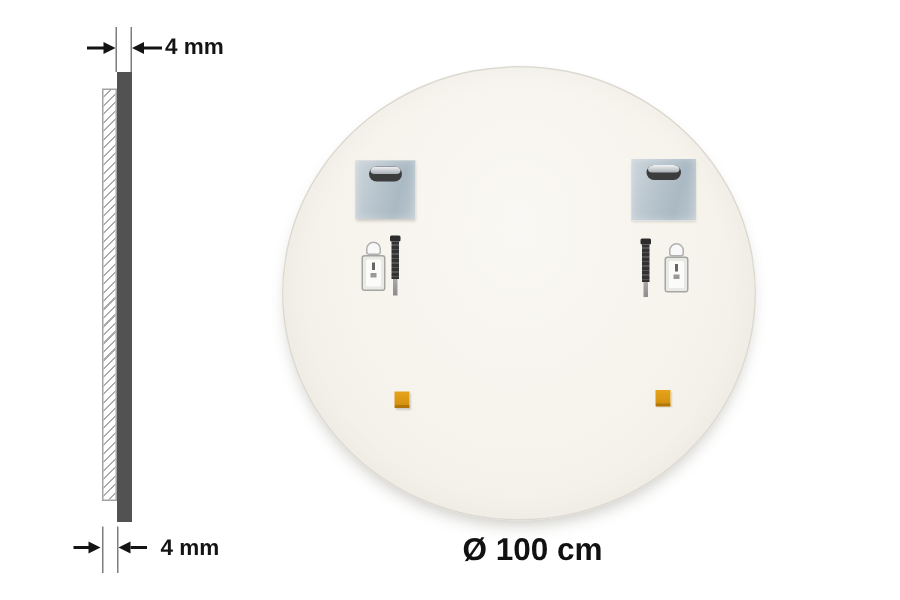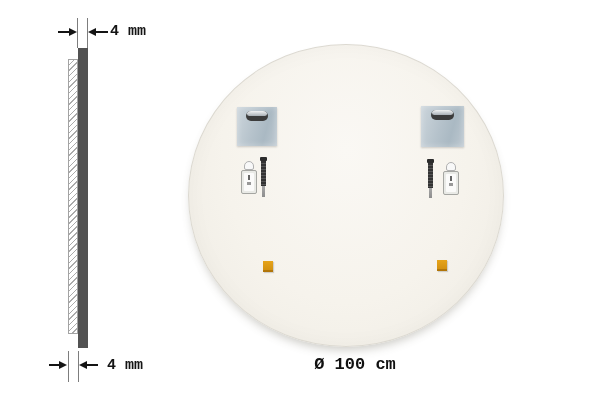--- a/index.html
+++ b/index.html
@@ -1,18 +1,18 @@
 <!DOCTYPE html>
 <html><head>
 <meta charset="utf-8">
 <style>
   html,body{margin:0;padding:0;background:#ffffff;}
   .stage{
     position:relative;width:600px;height:400px;overflow:hidden;background:#ffffff;
-    font-family:Liberation Mono, monospace;color:#141414;
+    font-family:Liberation Sans, sans-serif;color:#141414;
   }
   .layer{position:absolute;left:0;top:0;width:100%;height:100%;}
 
   
   .glass-bar{position:absolute;left:78px;top:48px;width:10px;height:300px;background:#525252;}
   .hatch-strip{
     position:absolute;left:68px;top:59px;width:10px;height:275px;box-sizing:border-box;
     background-color:#ffffff;border:1px solid #a3a3a3;
     background-image:repeating-linear-gradient(135deg,transparent 0,transparent 3px,#ababab 3px,#ababab 4px);
   }
@@ -44,21 +44,21 @@
   .bottle-body{position:absolute;background:#e9eae6;border:1px solid #a5a6a2;border-radius:2px;box-sizing:border-box;}
   .bottle-label{position:absolute;left:2px;right:2px;top:2px;bottom:2px;background:#fbfbfa;border-radius:1px;}
   .bottle-mark-a{position:absolute;left:50%;margin-left:-1px;top:2px;width:2px;height:5px;background:#666666;}
   .bottle-mark-b{position:absolute;left:50%;margin-left:-2px;top:9px;width:4px;height:3px;background:#999999;}
   .pad{
     position:absolute;width:10px;height:11px;
     background:linear-gradient(180deg,#e6a41a 0%,#cf8d0e 100%);
     box-shadow:inset 0 -2px 0 rgba(130,80,0,0.40), 1px 1px 1px rgba(0,0,0,0.15);
   }
   .diameter-label{position:absolute;left:190px;top:355px;width:330px;text-align:center;
-    font-size:17px;font-weight:bold;color:#111111;}
+    font-size:21px;font-weight:bold;color:#111111;}
 </style>
 </head>
 <body>
 
 <div class="stage">
 
   <div class="layer">
 
     <div>
       <div class="ext-line" style="left:77px;top:18px;height:30px;"></div>

